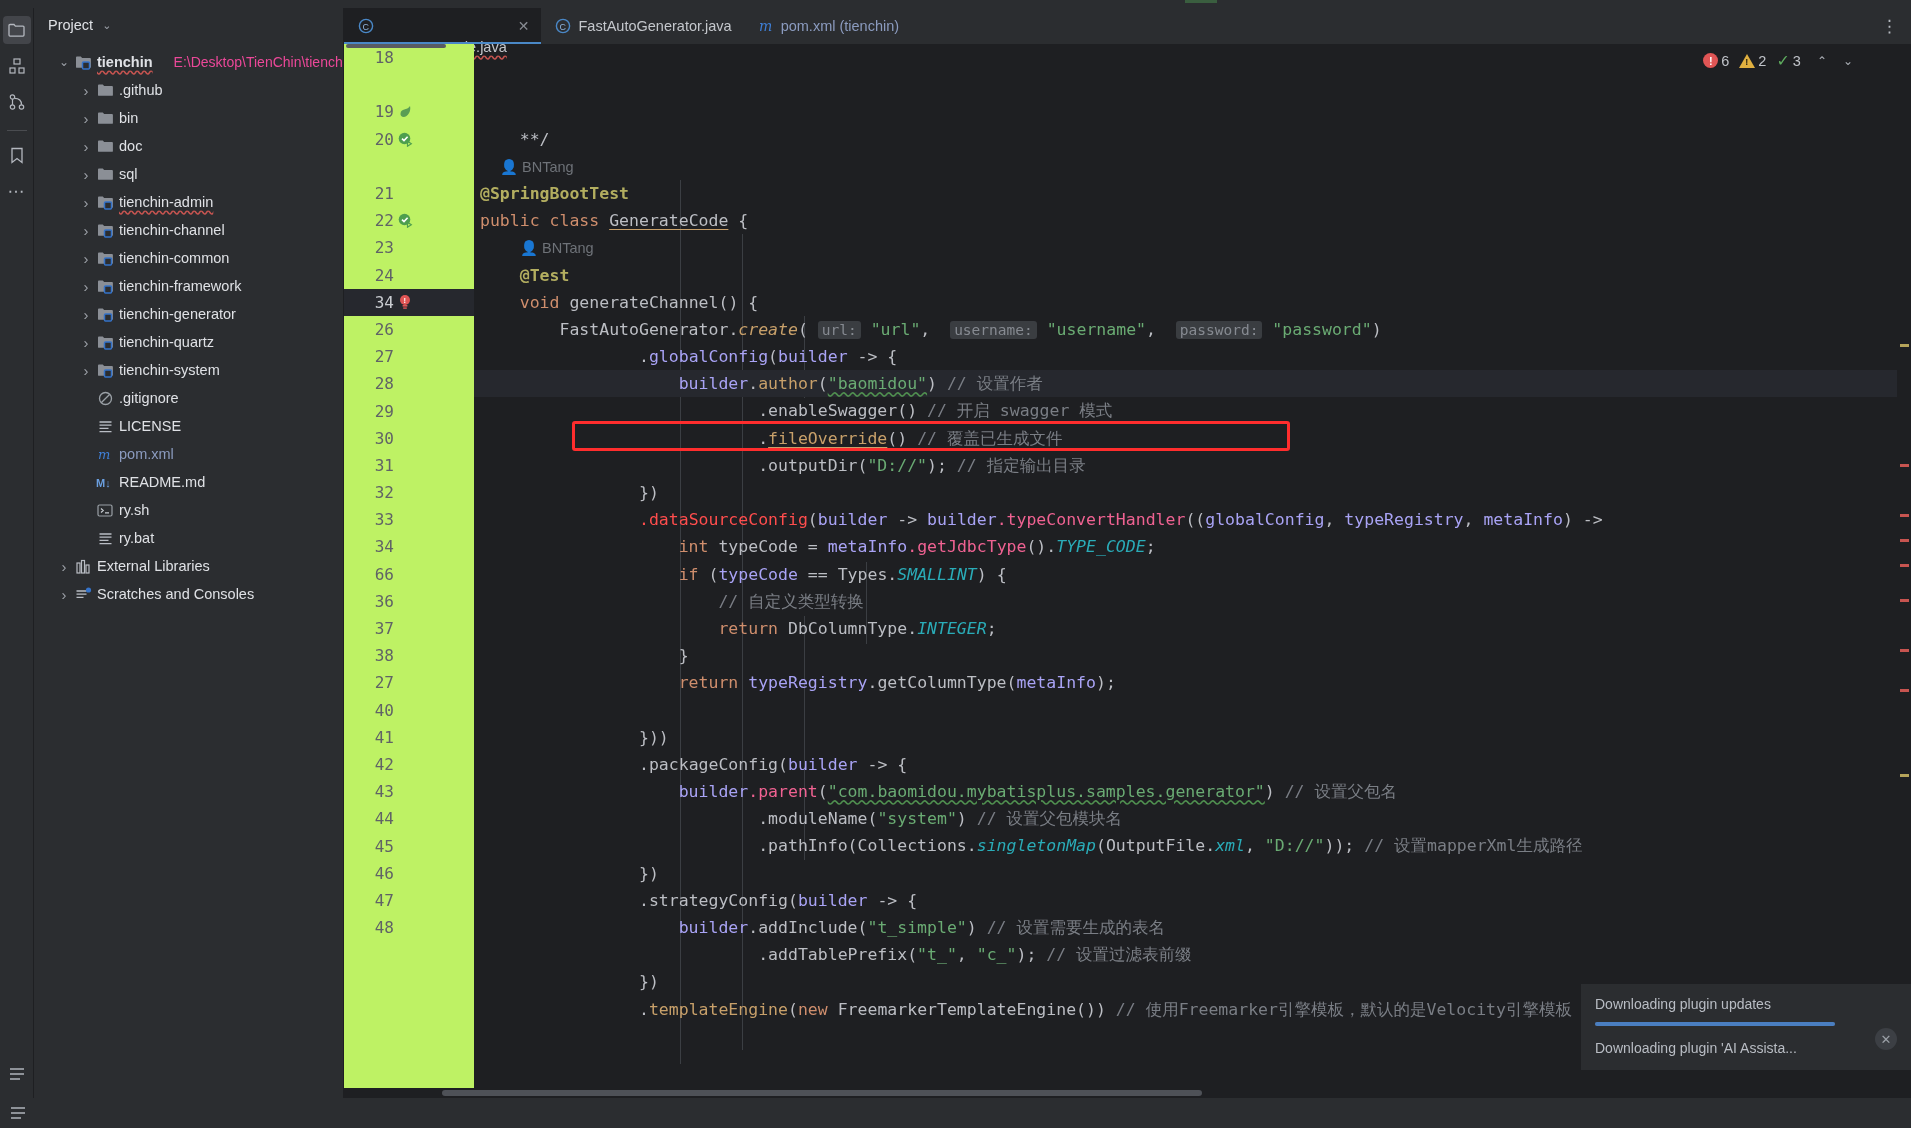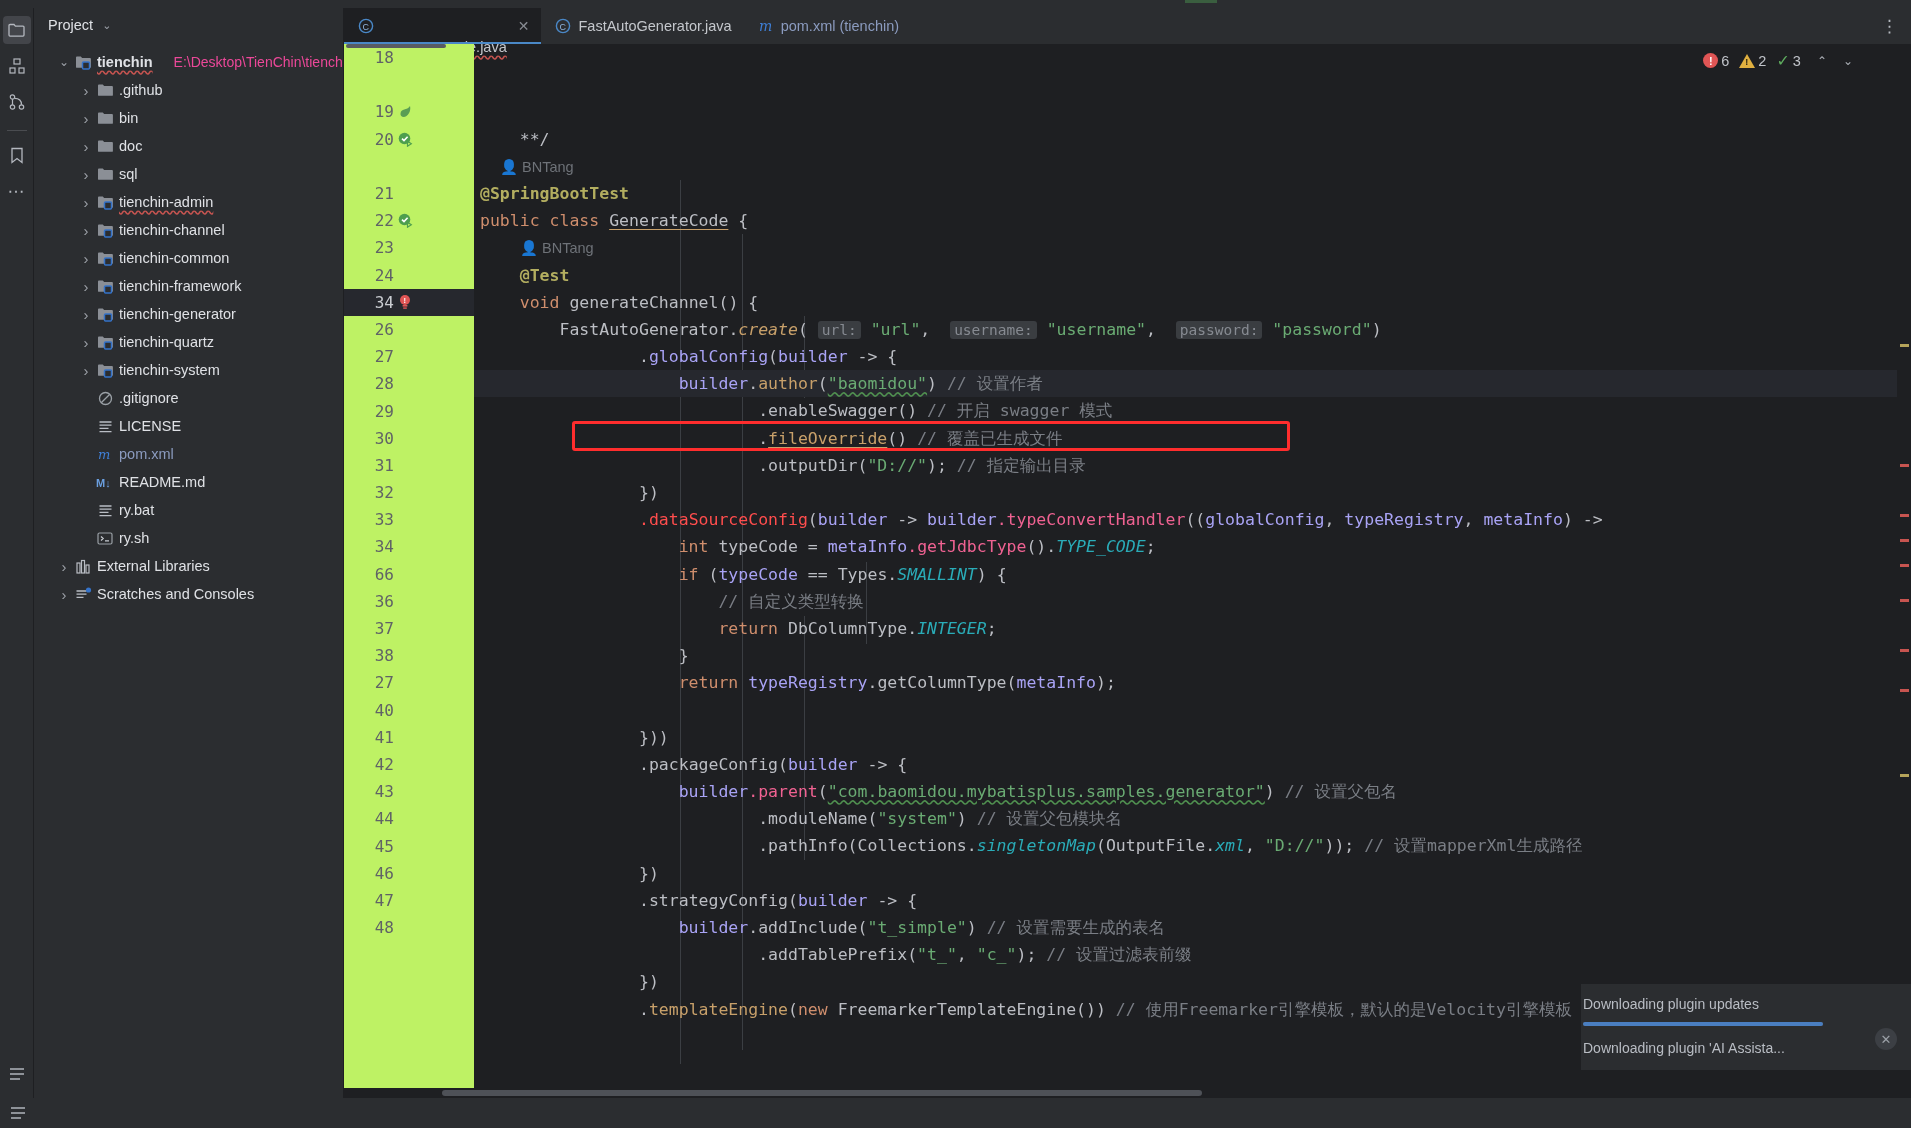--- a/index.html
+++ b/index.html
@@ -164,21 +164,21 @@
   }
   .scrollbar-h .thumb { position: absolute; left: 98px; top: 2px; height: 6px; width: 760px; background: #4e5157; border-radius: 3px; }
   .scroll-top {
     position: absolute; left: 0; top: 0; height: 5px; z-index: 22;
   }
   .scroll-top .thumb2 { position:absolute; left:2px; top:0; width: 100px; height: 4px; background: #595c62; border-radius: 2px;}
 
   
   .notif {
     position: absolute; right: 0; bottom: 28px; width: 330px;
-    background: #2b2d30; padding: 12px 14px 14px 2px; z-index: 40;
+    background: #2b2d30; padding: 12px 14px 14px 14px; z-index: 40;
     font-size: 14px; color: #b9bdc4;
   }
   .notif .ttl { margin-bottom: 10px; }
   .notif .bar { height: 4px; background: #4a4d52; border-radius: 2px; position: relative; margin-bottom: 14px; width: 240px; }
   .notif .bar > i { position: absolute; left: 0; top: 0; bottom: 0; width: 100%; background: #4a7ec0; border-radius: 2px; display:block;}
   .notif .close {
     position: absolute; right: 14px; top: 44px; width: 22px; height: 22px; border-radius: 50%;
     background: #3c3f44; color: #9ba0a7; display:flex; align-items:center; justify-content:center; font-size: 13px;
   }
 
@@ -392,35 +392,35 @@
             <span class="ic">
               <svg width="18" height="15" viewBox="0 0 18 15">
                 <text x="0" y="12" font-family="Liberation Sans,sans-serif" font-size="11" font-weight="bold" fill="#6b9fe0">M↓</text>
               </svg>
             </span>
             <span class="lbl">README.md</span>
           </div>
           <div class="row" style="padding-left: 44px;">
             <span class="arrow blank"></span>
             <span class="ic">
-              <svg width="15" height="15" viewBox="0 0 15 15">
-                <path d="M1.5 3h12M1.5 6.2h12M1.5 9.4h9M1.5 12.6h12" stroke="#b9bdc4" stroke-width="1.3"></path>
-              </svg>
-            </span>
-            <span class="lbl">ry.bat</span>
-          </div>
-          <div class="row" style="padding-left: 44px;">
-            <span class="arrow blank"></span>
-            <span class="ic">
               <svg width="16" height="15" viewBox="0 0 16 15">
                 <rect x="1" y="2" width="14" height="11" rx="1.5" fill="none" stroke="#9aa0a6" stroke-width="1.2"></rect>
                 <path d="M4 5.5l2.2 2-2.2 2M8 9.8h4" stroke="#c7cbd1" stroke-width="1.2" fill="none"></path>
               </svg>
             </span>
             <span class="lbl">ry.sh</span>
+          </div>
+          <div class="row" style="padding-left: 44px;">
+            <span class="arrow blank"></span>
+            <span class="ic">
+              <svg width="15" height="15" viewBox="0 0 15 15">
+                <path d="M1.5 3h12M1.5 6.2h12M1.5 9.4h9M1.5 12.6h12" stroke="#b9bdc4" stroke-width="1.3"></path>
+              </svg>
+            </span>
+            <span class="lbl">ry.bat</span>
           </div>
           <div class="row" style="padding-left: 22px;">
             <span class="arrow " style="font-size: 15px;">›</span>
             <span class="ic">
               <svg width="16" height="15" viewBox="0 0 16 15">
                 <rect x="2" y="4" width="3" height="10" fill="none" stroke="#b9bdc4" stroke-width="1.2"></rect>
                 <rect x="6.5" y="1.5" width="3" height="12.5" fill="none" stroke="#b9bdc4" stroke-width="1.2"></rect>
                 <rect x="11" y="6" width="3" height="8" fill="none" stroke="#b9bdc4" stroke-width="1.2"></rect>
               </svg>
             </span>

